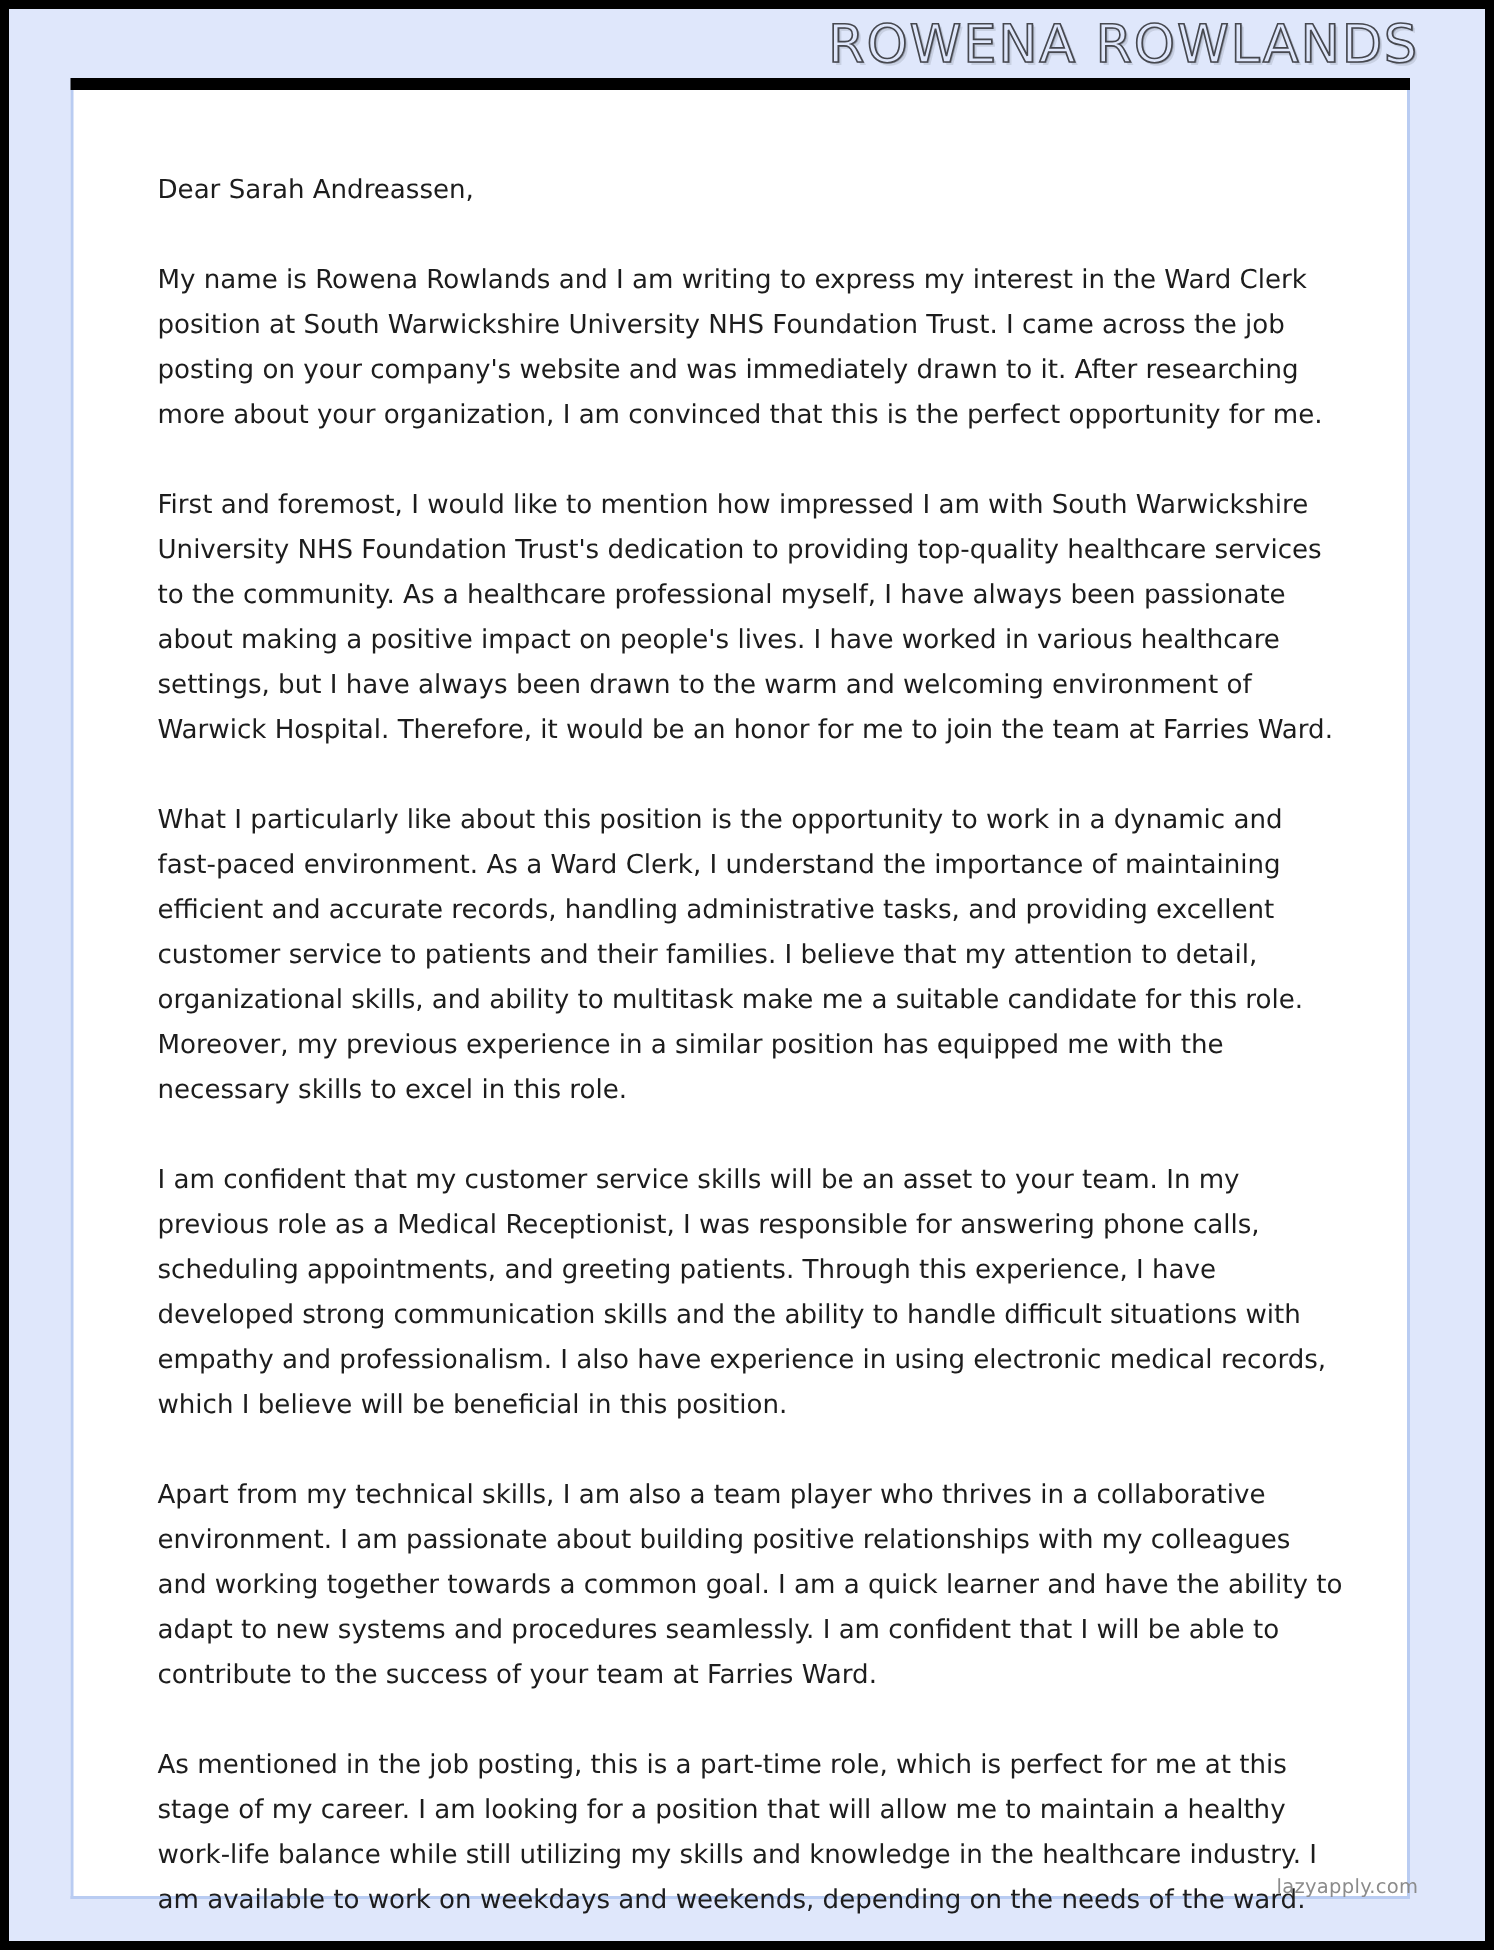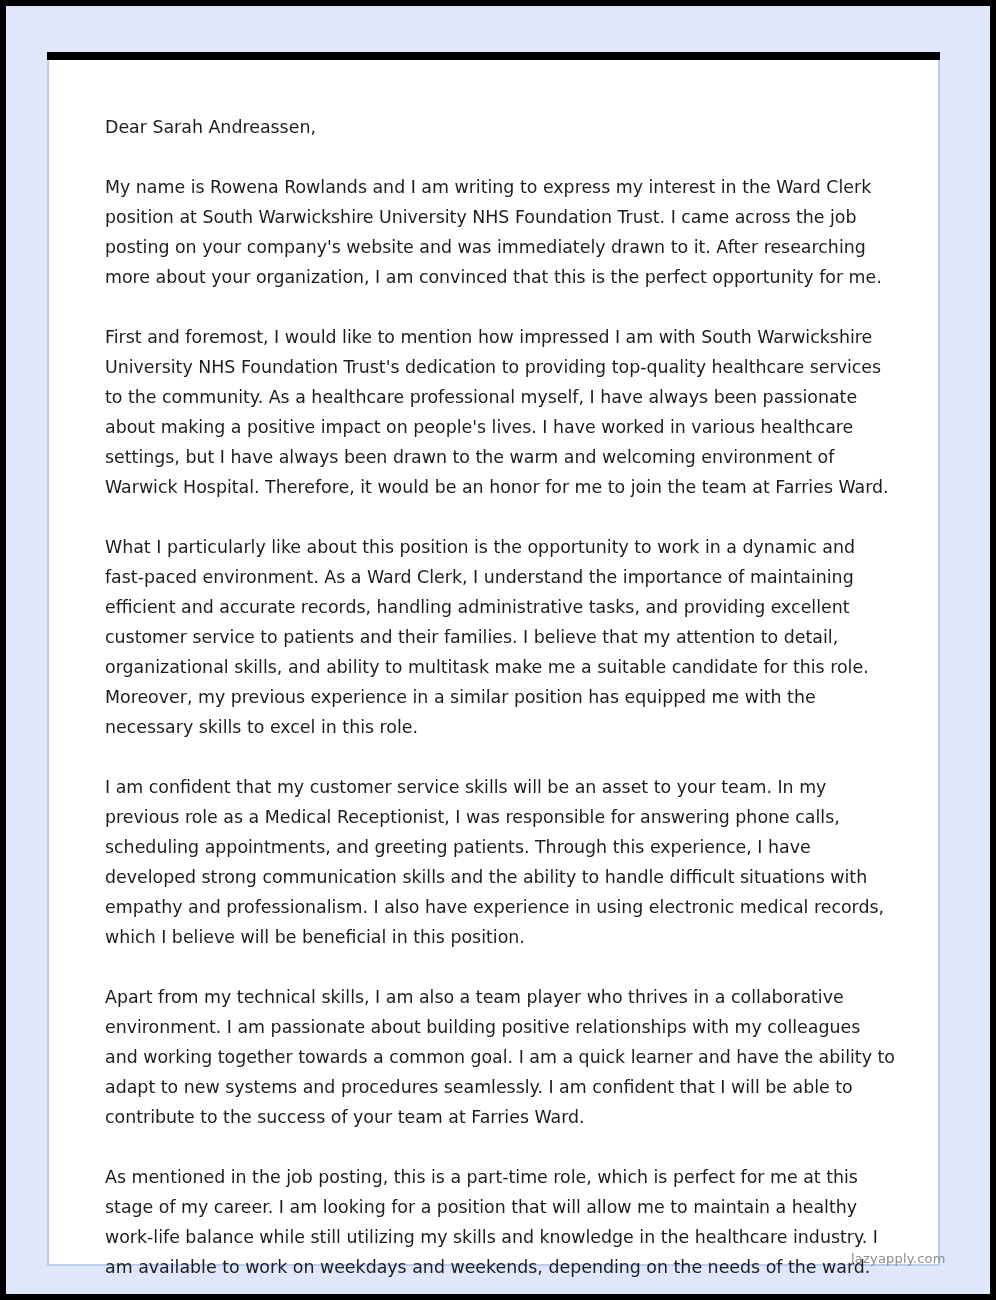--- a/index.html
+++ b/index.html
@@ -101,20 +101,23 @@
     letter-spacing: 0.2px;
     white-space: nowrap;
     pointer-events: none;
   }
 </style>
 </head>
 <body>
 
 <div class="page-frame">
 
+  <div class="letterhead">
+    <div class="letterhead-name">ROWENA ROWLANDS</div>
+  </div>
 
   <div class="header-rule"></div>
 
   <div class="paper"></div>
 
   <div class="letter-body">
     <p>Dear Sarah Andreassen,</p>
     <p>My name is Rowena Rowlands and I am writing to express my interest in the Ward Clerk position at South Warwickshire University NHS Foundation Trust. I came across the job posting on your company's website and was immediately drawn to it. After researching more about your organization, I am convinced that this is the perfect opportunity for me.</p>
     <p>First and foremost, I would like to mention how impressed I am with South Warwickshire University NHS Foundation Trust's dedication to providing top-quality healthcare services to the community. As a healthcare professional myself, I have always been passionate about making a positive impact on people's lives. I have worked in various healthcare settings, but I have always been drawn to the warm and welcoming environment of Warwick Hospital. Therefore, it would be an honor for me to join the team at Farries Ward.</p>
     <p>What I particularly like about this position is the opportunity to work in a dynamic and fast-paced environment. As a Ward Clerk, I understand the importance of maintaining efficient and accurate records, handling administrative tasks, and providing excellent customer service to patients and their families. I believe that my attention to detail, organizational skills, and ability to multitask make me a suitable candidate for this role. Moreover, my previous experience in a similar position has equipped me with the necessary skills to excel in this role.</p>

